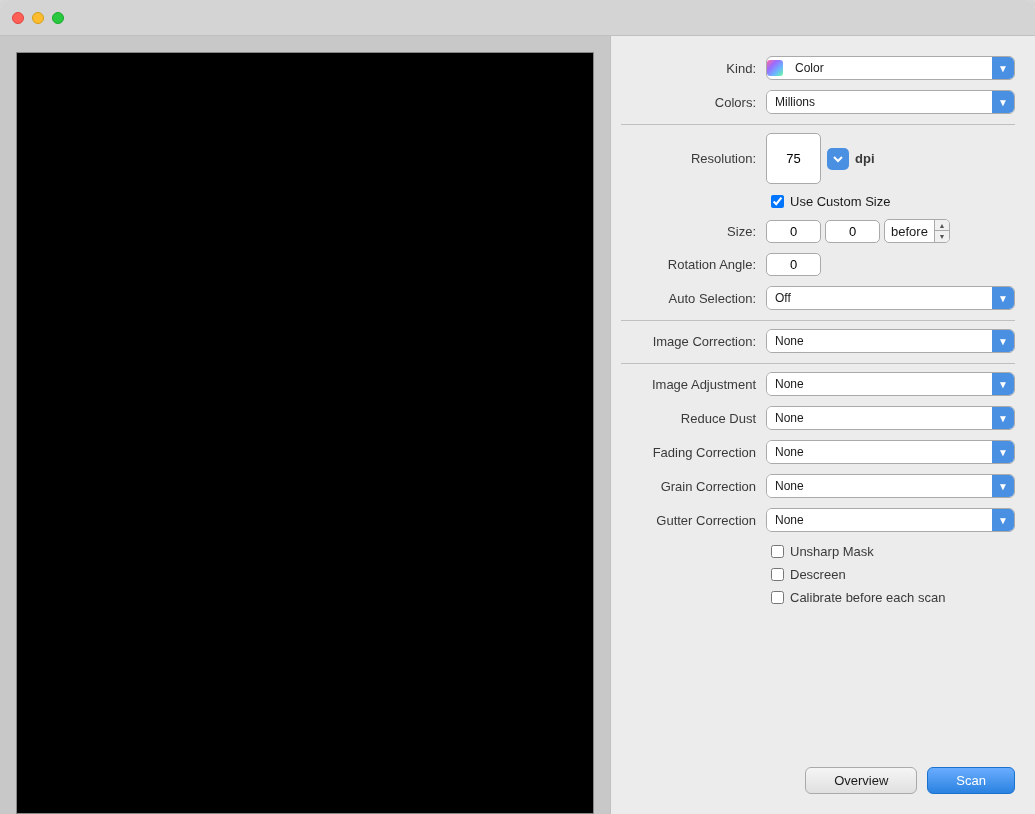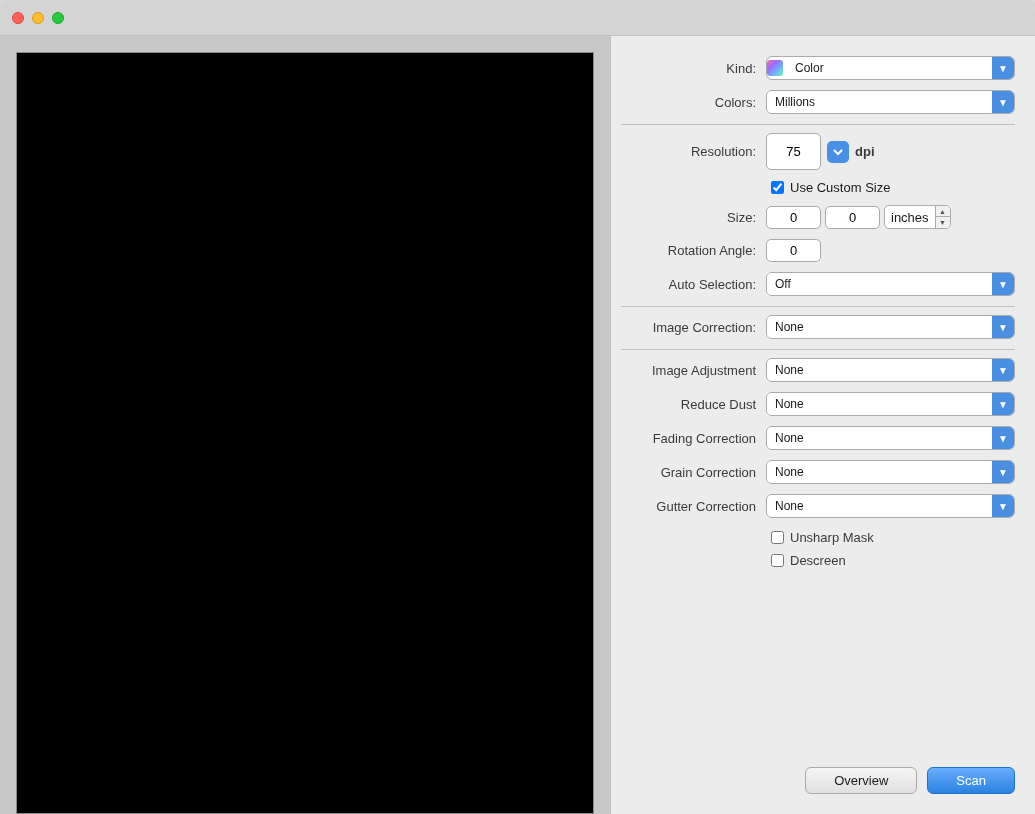--- a/index.html
+++ b/index.html
@@ -150,21 +150,21 @@
     .resolution-row {
       display: flex;
       align-items: center;
       gap: 6px;
     }
 
     .resolution-input {
       width: 55px;
       border: 1px solid #aaaaaa;
       border-radius: 5px;
-      padding: 10px 6px;
+      padding: 17px 6px;
       font-size: 13px;
       text-align: center;
       background: #fff;
     }
 
     .dpi-checkbox-btn {
       display: flex;
       align-items: center;
       justify-content: center;
       width: 22px;
@@ -394,21 +394,21 @@
             <span>Use Custom Size</span>
           </label>
         </div>
 
         <div class="size-row">
           <div class="form-label">Size:</div>
           <div class="size-inputs">
             <input class="size-input" type="text" value="0" style="">
             <input class="size-input" type="text" value="0" style="">
             <div class="inches-ctrl">
-              <span class="inches-text">inches</span>
+              <span class="inches-text">before</span>
               <div class="inches-arrows">
                 <div class="inches-arrow">▲</div>
                 <div class="inches-arrow">▼</div>
               </div>
             </div>
           </div>
         </div>
 
         <div class="form-row">
           <div class="form-label">Rotation Angle:</div>
@@ -492,20 +492,24 @@
         </div>
 
         <div class="checkbox-group">
           <div class="checkbox-row">
             <input type="checkbox" id="unsharp" style="">
             <label for="unsharp" class="checkbox-label">Unsharp Mask</label>
           </div>
           <div class="checkbox-row">
             <input type="checkbox" id="descreen" style="">
             <label for="descreen" class="checkbox-label">Descreen</label>
+          </div>
+          <div class="checkbox-row">
+            <input type="checkbox" id="calibrate" style="">
+            <label for="calibrate" class="checkbox-label">Calibrate before each scan</label>
           </div>
         </div>
 
       </div>
 
       <div class="bottom-buttons">
         <button class="btn">Overview</button>
         <button class="btn btn-primary">Scan</button>
       </div>
     </div>

